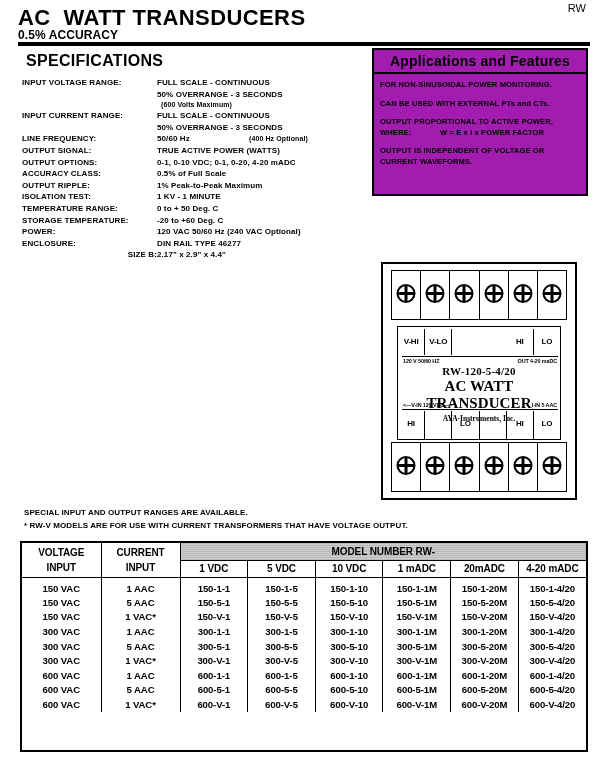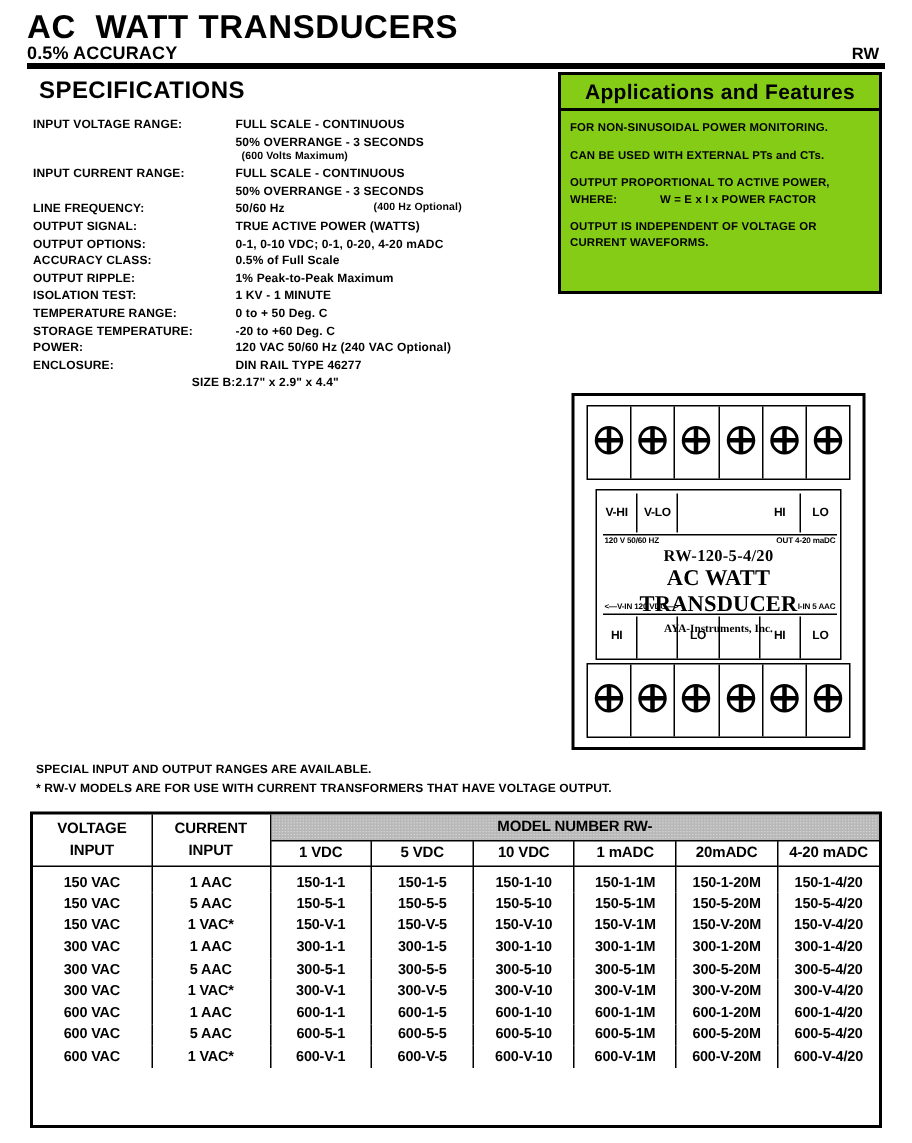--- a/index.html
+++ b/index.html
@@ -18,22 +18,22 @@
   
   #page-header { position:absolute; left:18px; top:6px; width:572px; height:36px; }
   #doc-title {
     font-size: 22px; font-weight: bold; letter-spacing: 0.4px;
     line-height: 24px; white-space: pre;
   }
   #doc-subtitle {
     font-size: 12px; font-weight: bold; line-height: 11px; letter-spacing: 0.1px;
   }
   #series-code {
-    position:absolute; right:22px; top:30px;
-    font-size: 11px; font-weight: bold; text-align: center;
+    position:absolute; right:22px; top:2px;
+    font-size: 11px; font-weight: normal; text-align: center;
   }
   #header-rule {
     position:absolute; left:18px; top:42px; width:572px; height:4px; background:#000;
   }
 
   
   #spec-section { position:absolute; left:22px; top:48px; width:340px; }
   #spec-heading {
     font-size:16px; font-weight:bold; letter-spacing:0.3px;
     margin: 4px 0 7px 4px;
@@ -44,21 +44,21 @@
   .spec-value { flex:1; letter-spacing:0.1px; position:relative; }
   .spec-value .opt {
     position:absolute; left:92px; top:0; font-size:7px; white-space:nowrap;
   }
   .spec-row.sub { font-size:7px; line-height:10px; }
   .spec-row.sub .spec-value { padding-left:4px; }
 
   
   #applications-box {
     position:absolute; left:372px; top:48px; width:216px; height:148px;
-    border:2px solid #000; background:#84cc16;
+    border:2px solid #000; background:#a21caf;
   }
   #applications-title {
     border-bottom:2px solid #000; height:24px; line-height:23px;
     text-align:center; font-size:14px; font-weight:bold; letter-spacing:0.2px;
   }
   #applications-body { padding:6px 6px 0 6px; }
   .app-line {
     font-size:7.6px; font-weight:bold; line-height:10.5px; letter-spacing:0.1px;
     margin-bottom:8px; white-space:pre;
   }

